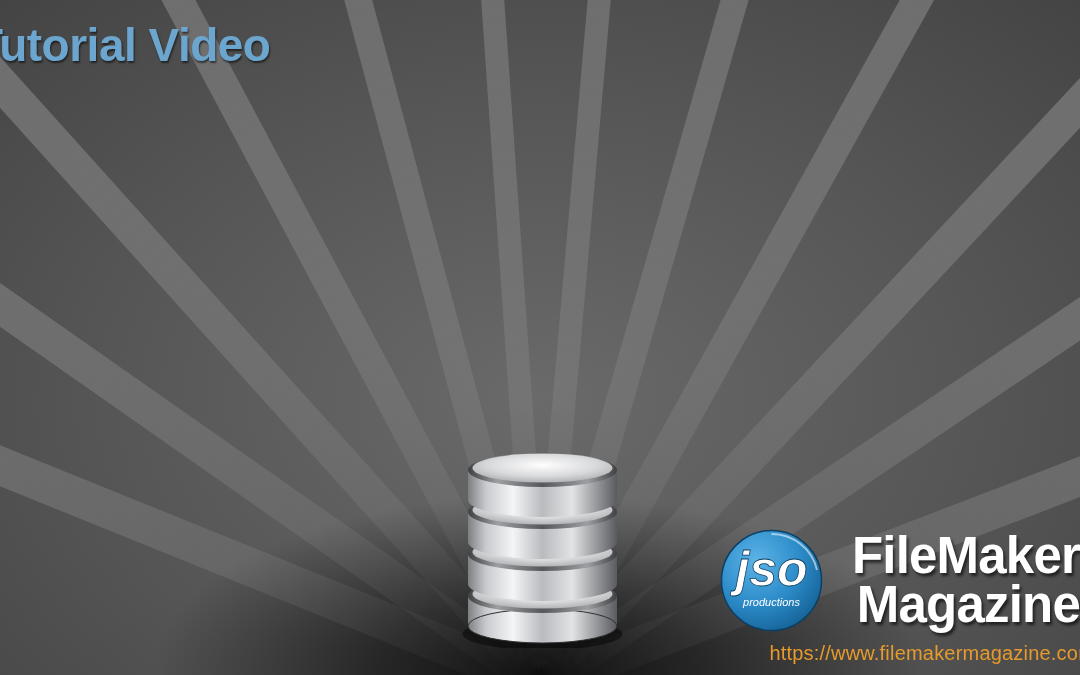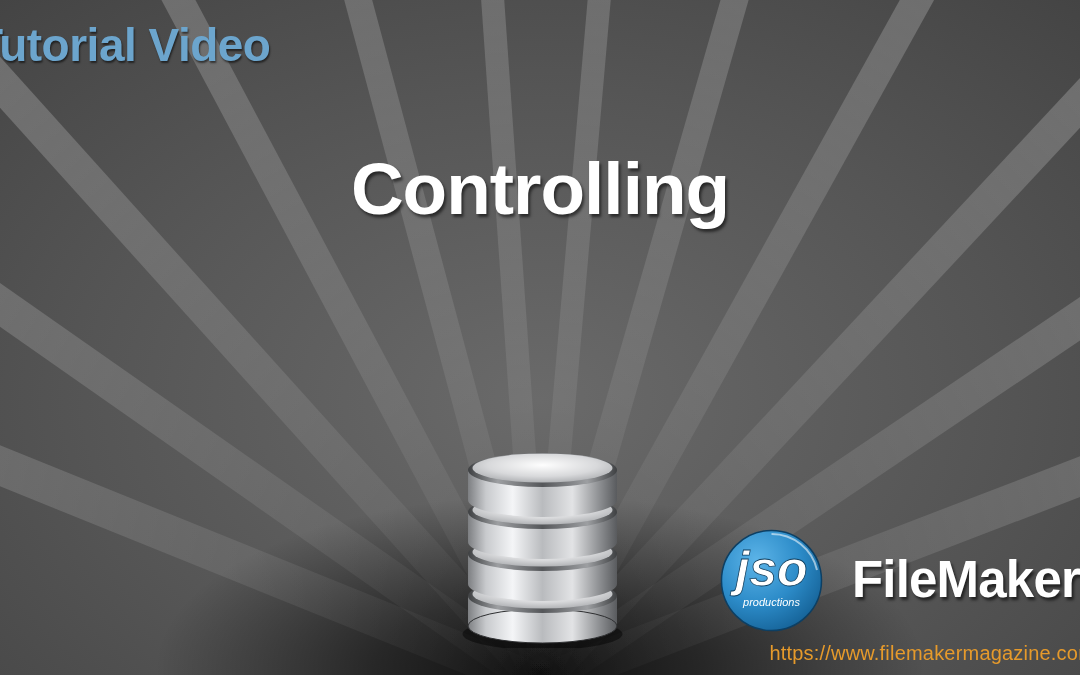--- a/index.html
+++ b/index.html
@@ -100,21 +100,21 @@
       <div class="ray" style="height: 27px; transform: rotate(286deg);"></div>
       <div class="ray" style="height: 30px; transform: rotate(299deg);"></div>
       <div class="ray" style="height: 34px; transform: rotate(313deg);"></div>
       <div class="ray" style="height: 36px; transform: rotate(326deg);"></div>
       <div class="ray" style="height: 38px; transform: rotate(339deg);"></div>
     </div>
 
   <div class="title-label">Tutorial Video</div>
 
   <div class="main-title">
-    <span>Controlling</span><br>
+    <br>
   </div>
 
   <div class="db-cyl">
     <svg viewBox="0 0 165 200" width="165" height="200">
       <defs>
         <linearGradient id="side" x1="0" y1="0" x2="1" y2="0">
           <stop offset="0%" stop-color="#7d7f82"></stop>
           <stop offset="12%" stop-color="#c8cacd"></stop>
           <stop offset="30%" stop-color="#f4f5f7"></stop>
           <stop offset="50%" stop-color="#b9bbbe"></stop>
@@ -169,17 +169,18 @@
           <stop offset="100%" stop-color="#135E92"></stop>
         </radialGradient>
       </defs>
       <circle cx="52.5" cy="52.5" r="50" fill="url(#bg)" stroke="#0d3f63" stroke-width="1.5"></circle>
       <path d="M 52.5 6 A 46.5 46.5 0 0 1 98 42" fill="none" stroke="rgba(255,255,255,0.55)" stroke-width="2"></path>
       <text x="52.5" y="58" text-anchor="middle" font-family="Arial" font-size="50" font-weight="700" font-style="italic" fill="#fff" stroke="#0c3a5a" stroke-width="0.8">jso</text>
       <text x="52.5" y="78" text-anchor="middle" font-family="Arial" font-size="11" font-style="italic" fill="#fff">productions</text>
     </svg>
     <div class="brand">
       <div>FileMaker</div>
+      <div>Magazine</div>
     </div>
   </div>
 
   <div class="url">https://www.filemakermagazine.com</div>
 </div>
 
 </body></html>

